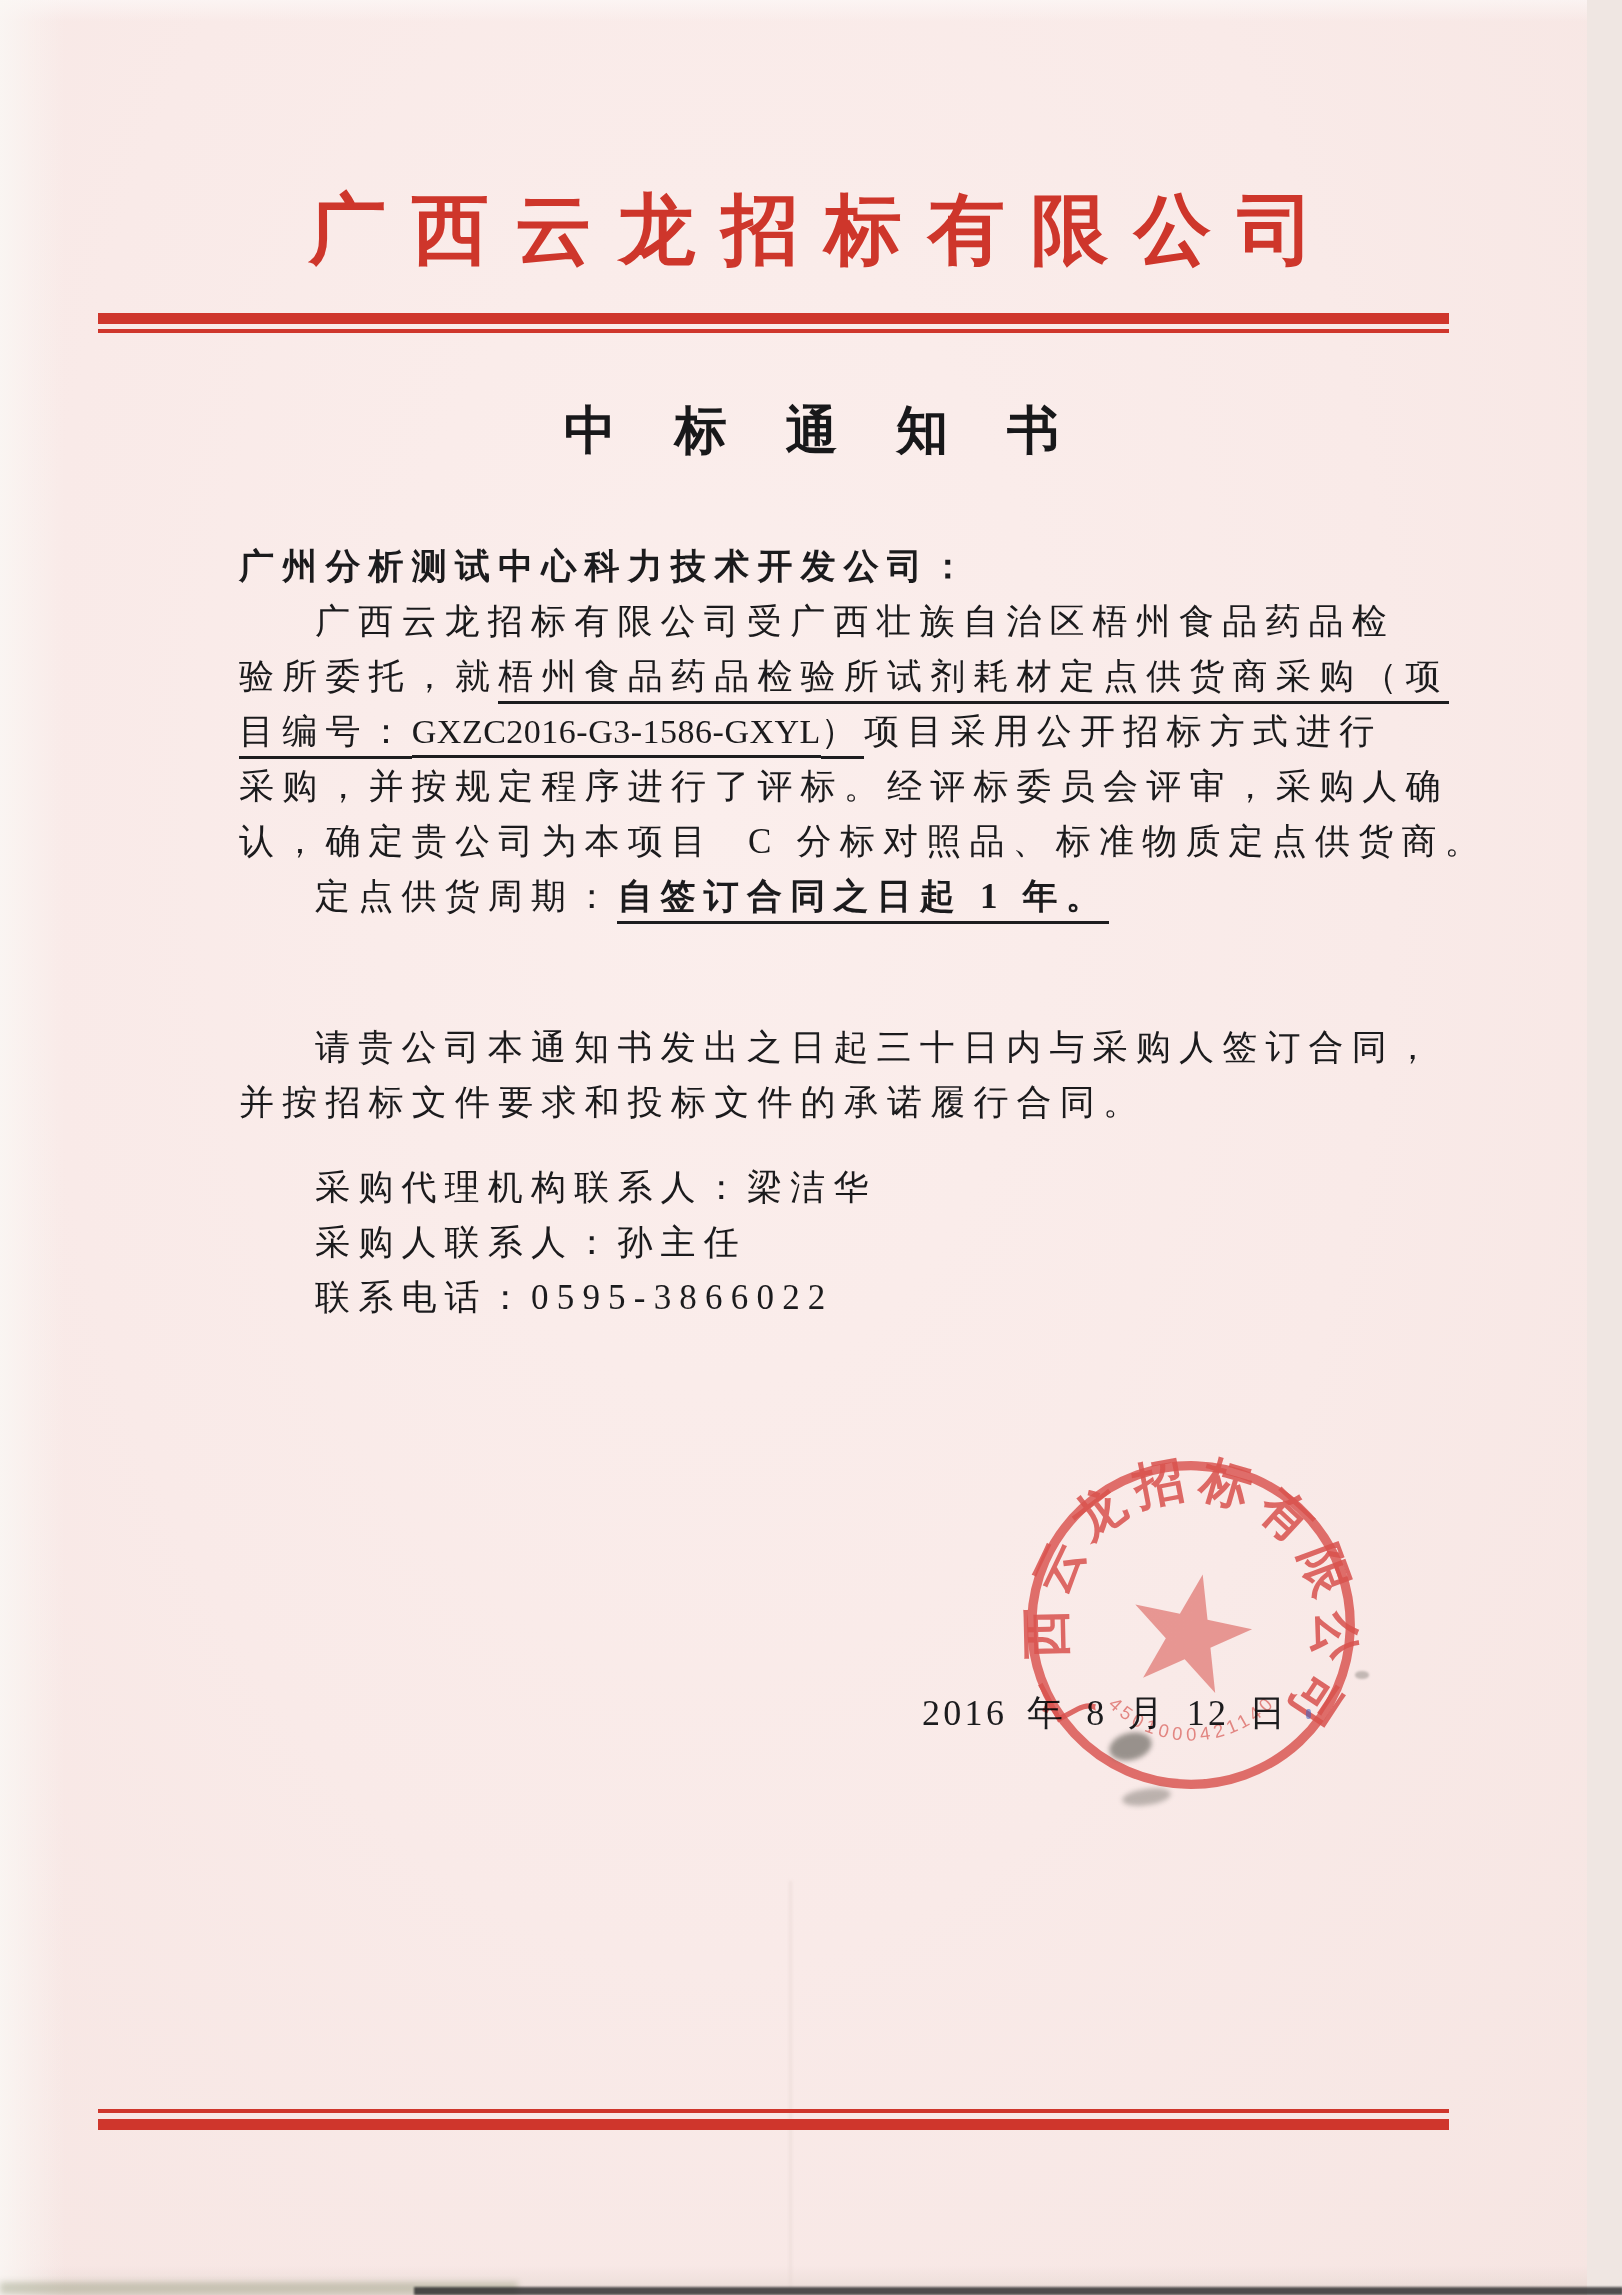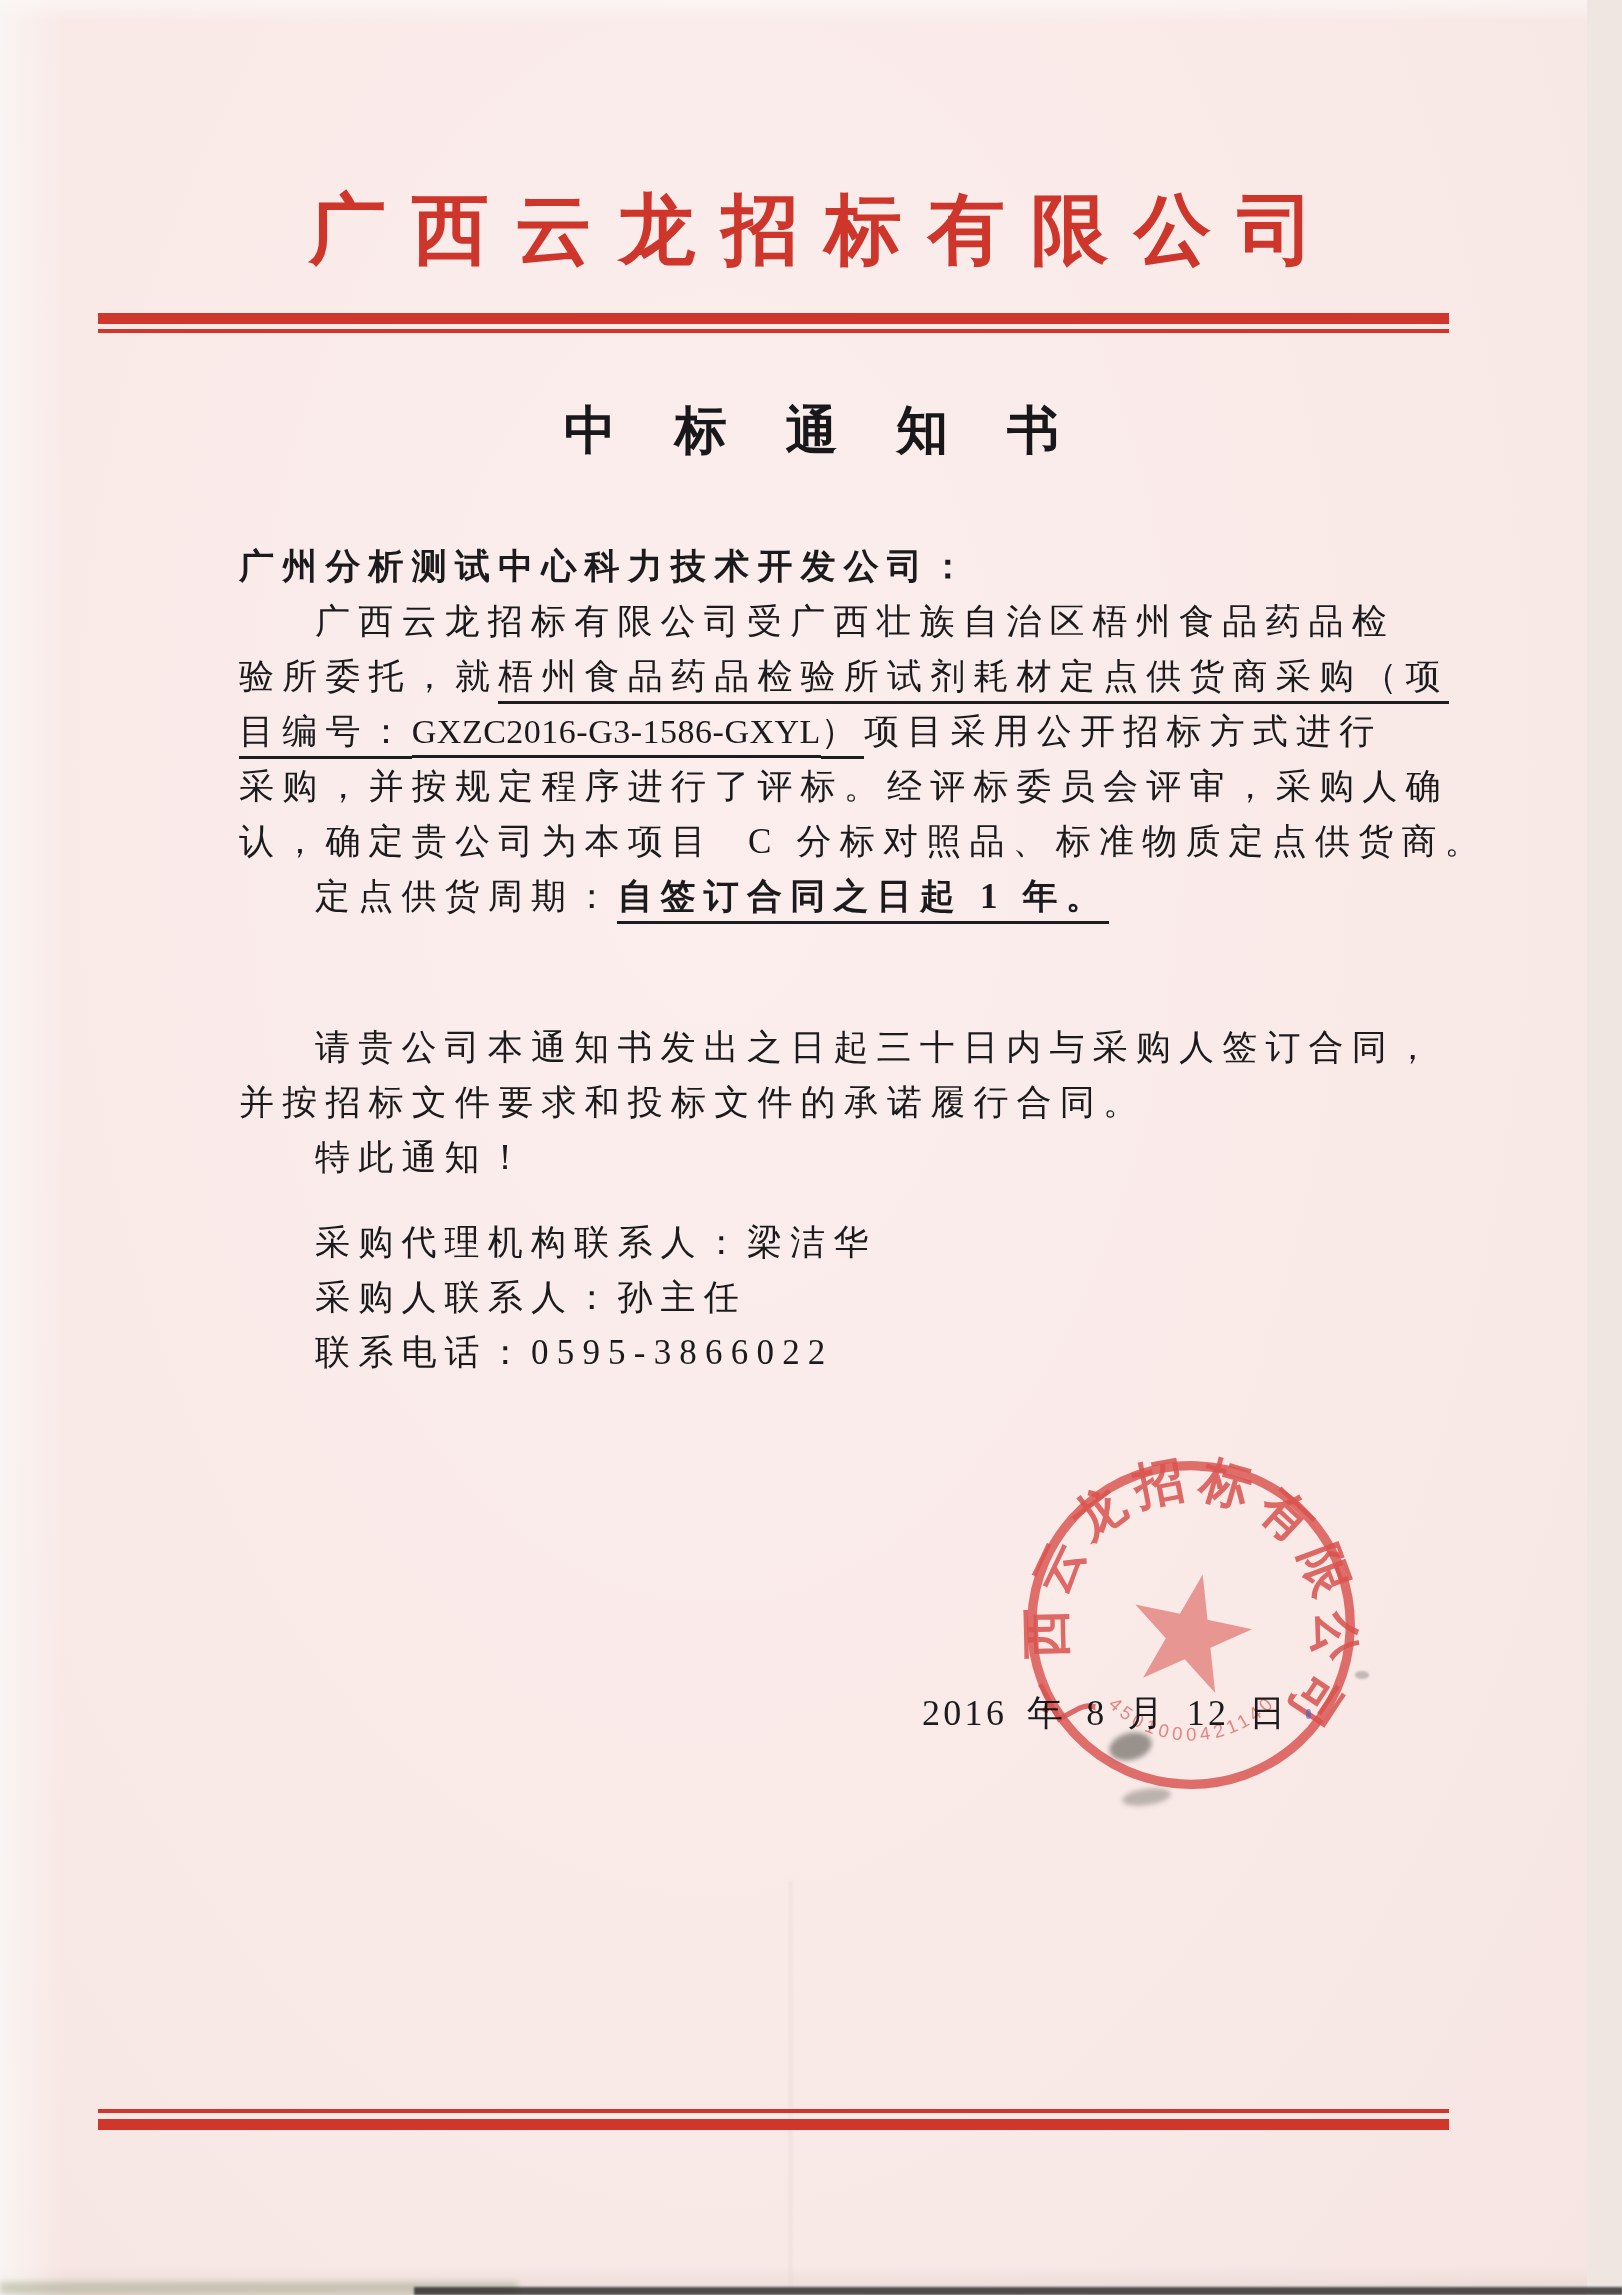--- a/index.html
+++ b/index.html
@@ -89,21 +89,20 @@
     <div class="tl"><span class="u">目编号：</span><span class="u lat">GXZC2016-G3-1586-GXYL</span><span class="u">）</span><span>项目采用公开招标方式进行</span></div>
 
     <div class="tl">采购，并按规定程序进行了评标。经评标委员会评审，采购人确</div>
     <div class="tl">认，确定贵公司为本项目  C 分标对照品、标准物质定点供货商。</div>
 
     <div class="tl ind"><span>定点供货周期：</span><span class="u b">自签订合同之日起 1 年。</span></div>
 
     <div class="p2">
       <div class="tl ind">请贵公司本通知书发出之日起三十日内与采购人签订合同，</div>
       <div class="tl">并按招标文件要求和投标文件的承诺履行合同。</div>
-      <div class="tl ind">特此通知！</div>
     </div>
 
     <div class="contacts">
       <div class="tl ind">采购代理机构联系人：梁洁华</div>
       <div class="tl ind">采购人联系人：孙主任</div>
       <div class="tl ind">联系电话：0595-3866022</div>
     </div>
   </div>
 
   <div class="date-line">2016 年 8 月 12 日</div>

